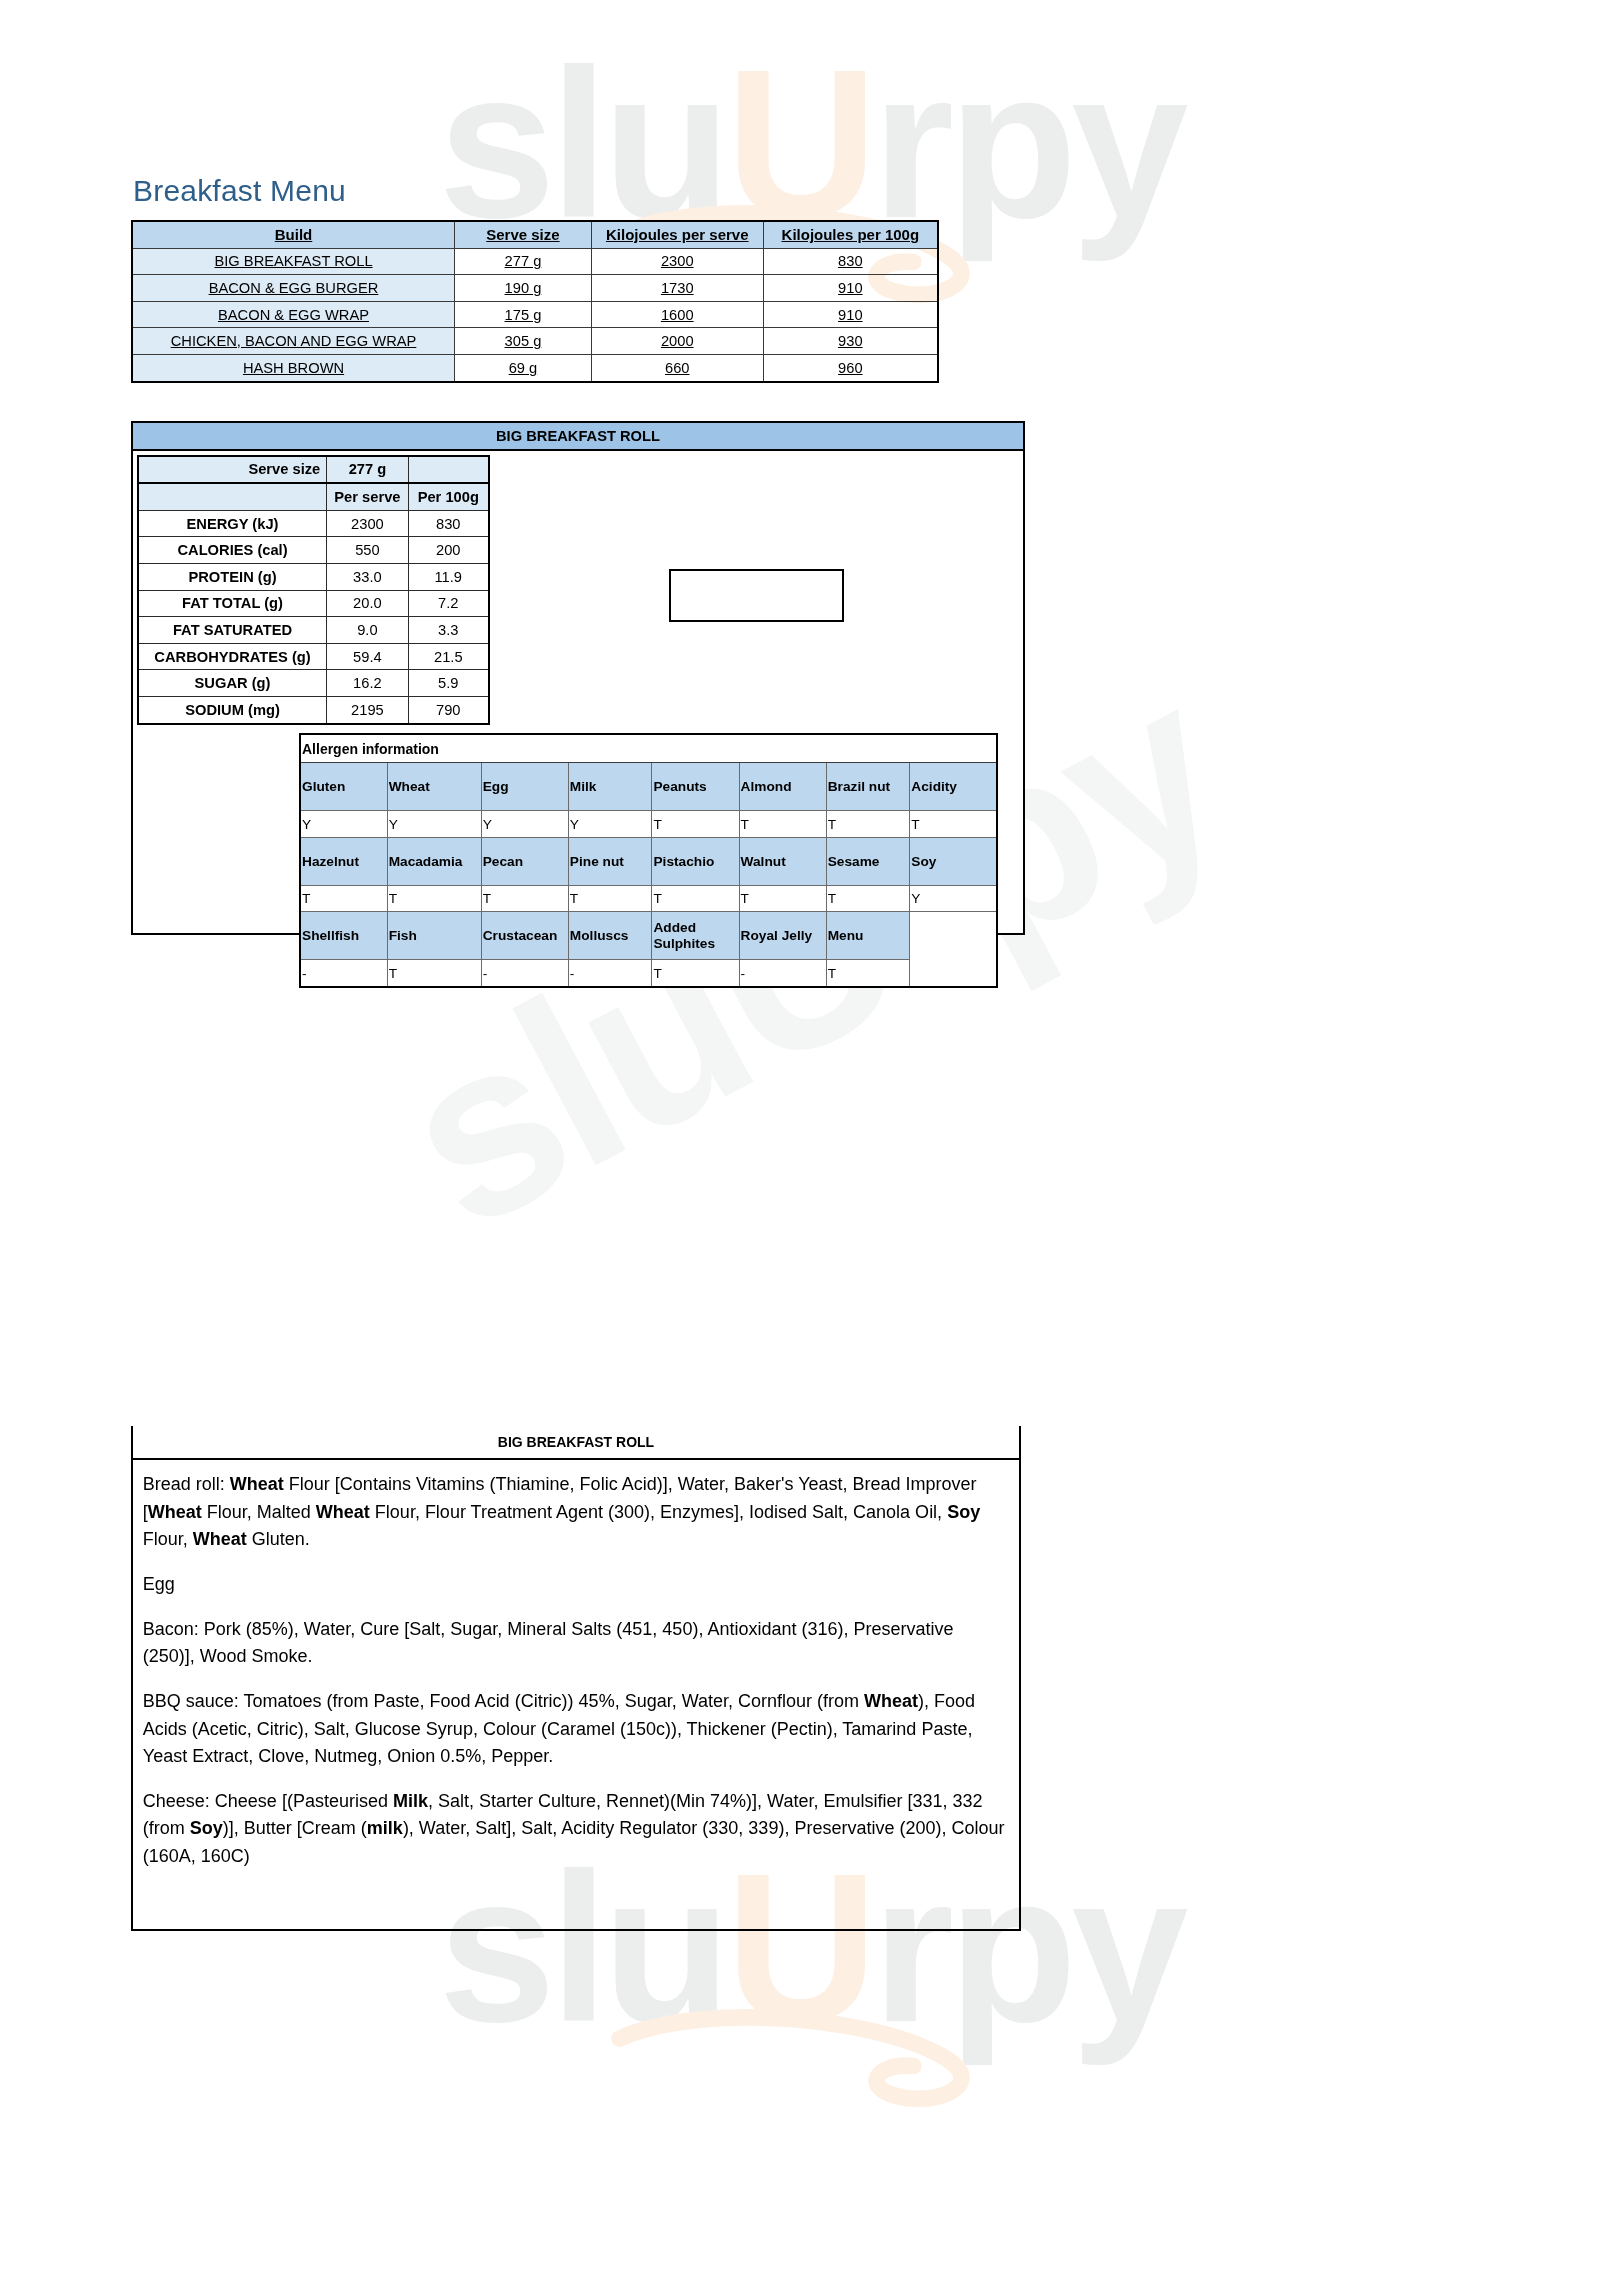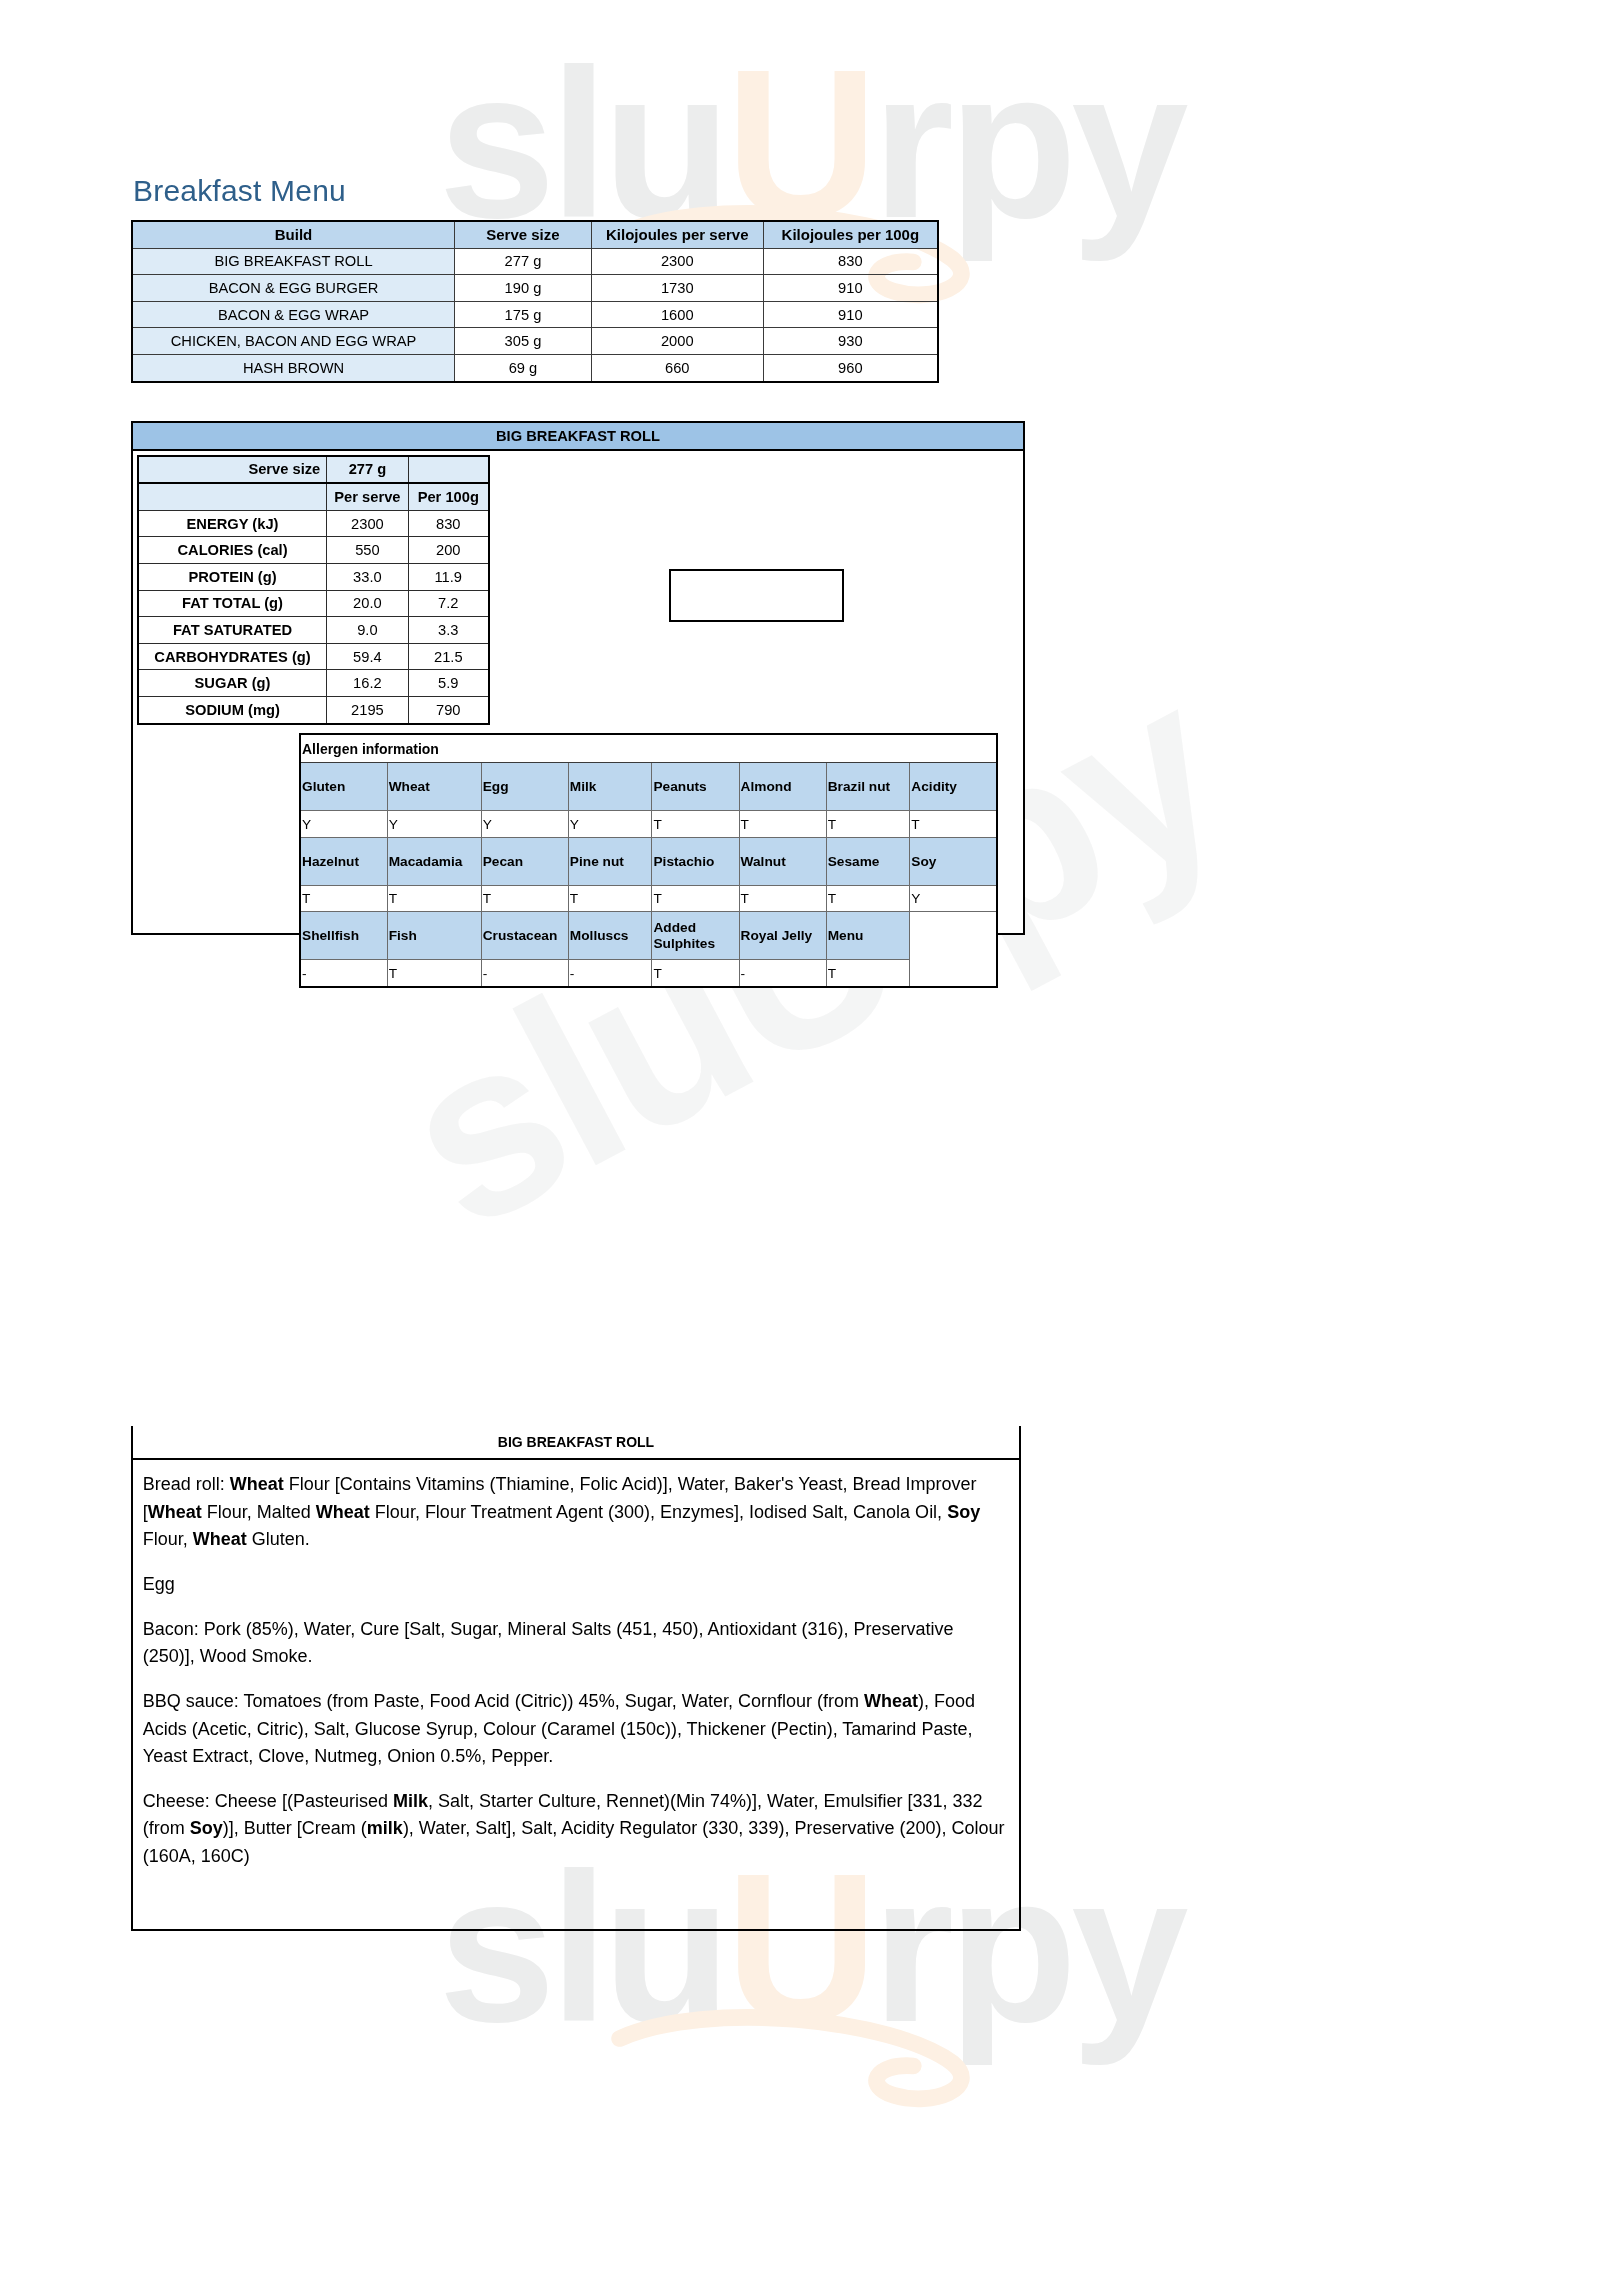--- a/index.html
+++ b/index.html
@@ -72,20 +72,21 @@
     width: 808px;
     border: 2px solid #000;
     font-size: 14.7px;
   }
   .build-table th,
   .build-table td {
     border: 1px solid #3a3a3a;
     text-align: center;
     height: 21.6px;
     padding: 2px 3.9px;
+    text-decoration: underline;
   }
   .build-table thead th {
     background: #bdd7ee;
     font-weight: bold;
     font-size: 15px;
   }
   .build-table tbody td.name-cell {
     background: #ddebf7;
   }
   .bt-c1 { width: 323px; }

